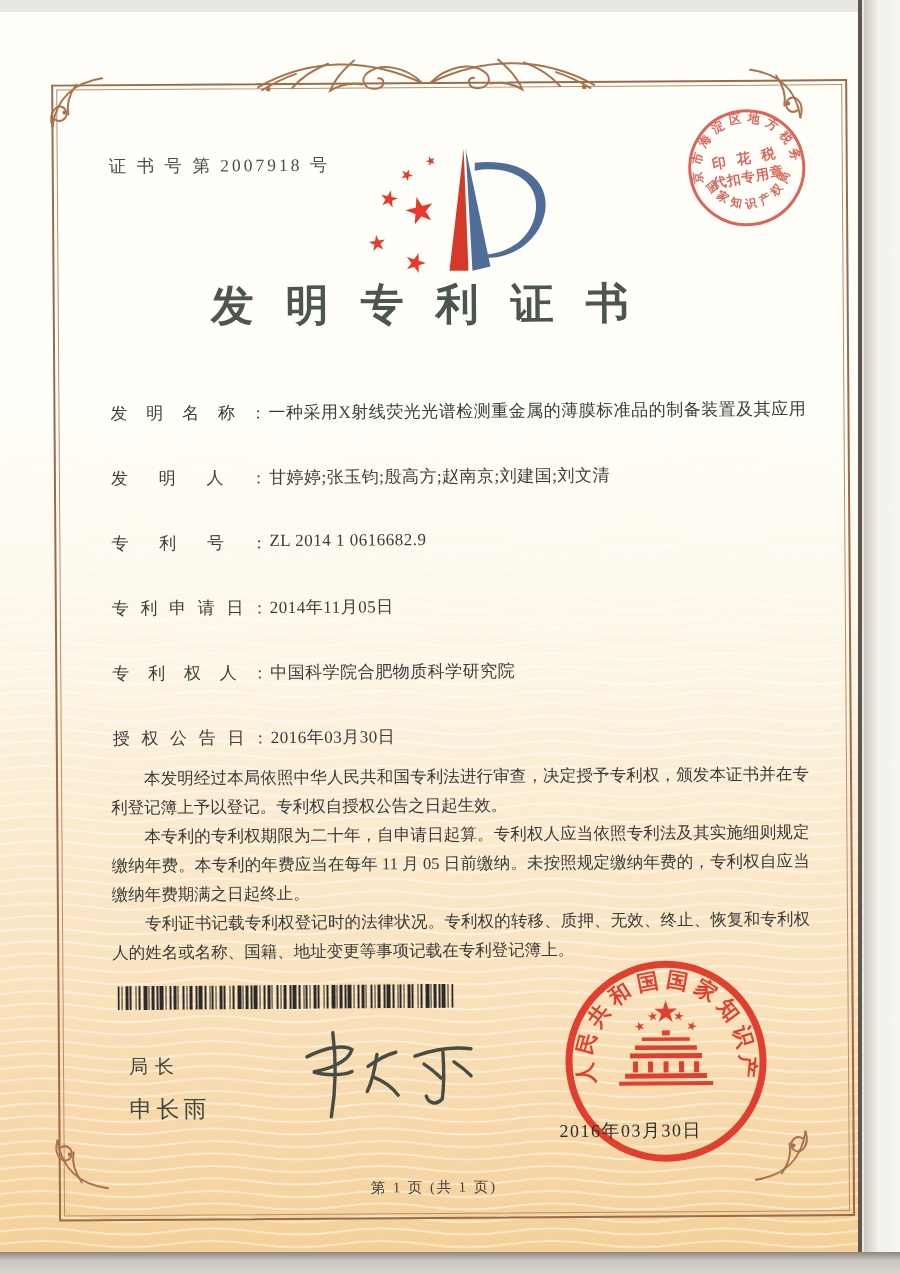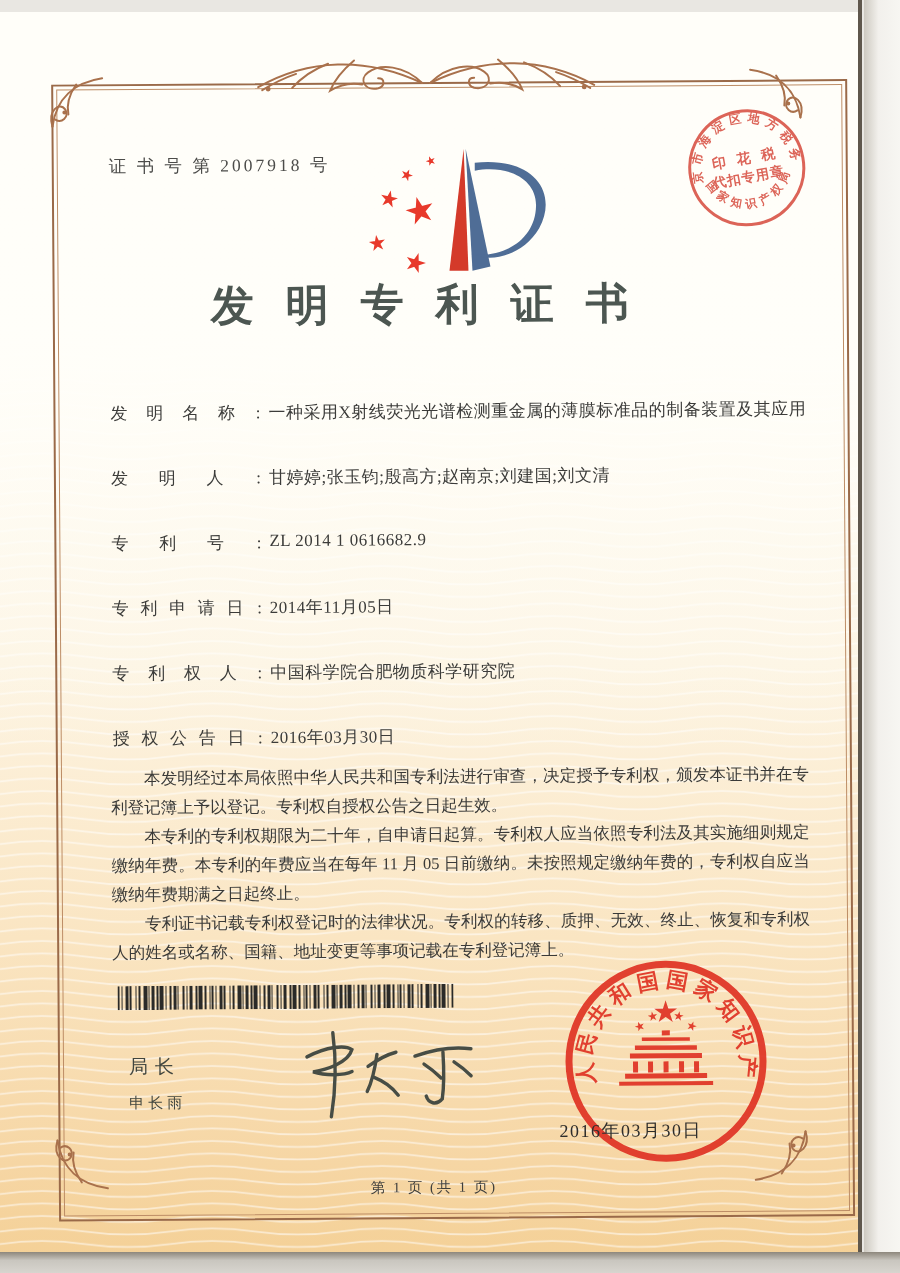--- a/index.html
+++ b/index.html
@@ -33,21 +33,21 @@
   .fields{position:absolute;left:112px;top:388px;width:700px;}
   .frow{margin-bottom:31px;font-size:17px;color:#3c3c3a;height:34px;white-space:nowrap;}
   .flabel{display:inline-block;width:150px;text-align:justify;text-align-last:justify;vertical-align:top;}
   .flabel::after{content:":";margin-left:2px;}
   .fvalue{padding-left:8px;letter-spacing:.5px;}
   .paras{position:absolute;left:110px;top:750px;width:698px;font-size:16.5px;line-height:29px;
     color:#3a3a38;text-align:justify;}
   .paras p{margin:0;text-indent:2em;}
   .barcode{position:absolute;left:115px;top:972px;}
   .signer-title{position:absolute;left:126px;top:1040px;font-size:19px;letter-spacing:7px;color:#41463f;font-family:Liberation Sans, sans-serif;}
-  .signer-name{position:absolute;left:126px;top:1080px;font-size:15px;letter-spacing:4px;color:#41463f;font-family:"Liberation Sans","DejaVu Sans",sans-serif;}
+  .signer-name{position:absolute;left:126px;top:1080px;font-size:23px;letter-spacing:4px;color:#41463f;font-family:"Liberation Sans","DejaVu Sans",sans-serif;}
   .signature{position:absolute;left:252px;top:1012px;}
   .issue-seal{position:absolute;left:532px;top:948px;opacity:.93;}
   .issue-date{position:absolute;left:556px;top:1108px;font-size:18px;letter-spacing:1.5px;color:#2e2d2b;z-index:5;}
   .tax-seal{position:absolute;left:678px;top:86px;opacity:.85;}
   .footer{position:absolute;left:0;top:1166px;width:860px;text-align:center;font-size:14.5px;letter-spacing:2px;color:#3f3f3d;}
 </style>
 </head>
 <body>
 
 <div class="paper">

